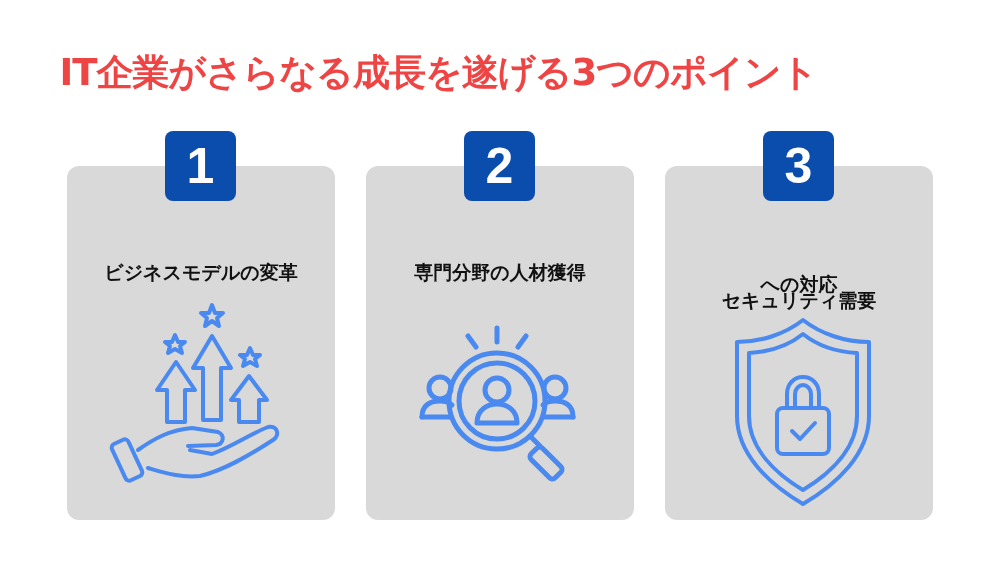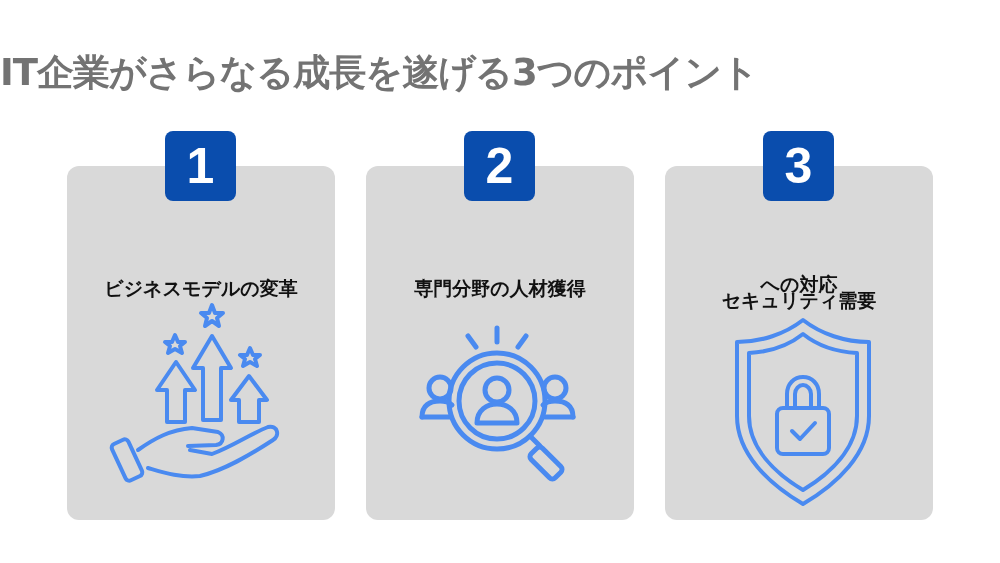--- a/index.html
+++ b/index.html
@@ -1,22 +1,22 @@
 <!DOCTYPE html>
 <html><head>
 <meta charset="utf-8">
 <style>
   html, body { margin:0; padding:0; }
   body {
     width:1000px; height:563px; background:#ffffff; position:relative; overflow:hidden;
     font-family:"DejaVu Sans", "Liberation Sans", sans-serif;
   }
   .title {
-    position:absolute; left:0; top:48px; width:877px; 
-    font-size:37px; font-weight:bold; color:#737373; letter-spacing:-1px; line-height:50px;
+    position:absolute; left:0; top:48px; width:877px; text-align:center;
+    font-size:37px; font-weight:bold; color:#ef4444; letter-spacing:-1px; line-height:50px;
   }
   .card {
     position:absolute; top:166px; width:268px; height:354px;
     background:#d9d9d9; border-radius:12px;
   }
   .badge {
     position:absolute; top:131px; width:71px; height:70px;
     border-radius:8px; color:#ffffff; font-weight:bold; font-size:50px;
     display:flex; align-items:center; justify-content:center; line-height:1;
     font-family:"Liberation Sans", sans-serif;
@@ -27,21 +27,21 @@
   }
   .icon { position:absolute; }
   .icon svg { display:block; }
 </style>
 </head>
 <body>
 
 <div class="title">IT企業がさらなる成長を遂げる3つのポイント</div>
 
 <div class="card" style="left:67px;">
-  <div class="card-label" style="top:92px;margin-top:16px;">ビジネスモデルの変革</div>
+  <div class="card-label" style="top:92px;">ビジネスモデルの変革</div>
   <div class="icon" style="left:33px; top:124px;">
     <svg width="200" height="200" viewBox="0 0 200 200" fill="none" stroke="#4a8af0" stroke-width="4" stroke-linejoin="round" stroke-linecap="round">
 
       <polygon points="112,15 115,23 123,23 117,28 119,36 112,31 105,36 107,28 101,23 109,23"></polygon>
       <polygon points="75,45 78,52 85,52 80,56 82,63 75,59 68,63 70,56 65,52 72,52"></polygon>
       <polygon points="150,58 153,65 160,65 155,69 157,76 150,72 143,76 145,69 140,65 147,65"></polygon>
 
       <path d="M103,130 L103,78 L93,78 L112,46 L131,78 L121,78 L121,130 Z"></path>
 
       <path d="M67,132 L67,100 L57,100 L76,72 L95,100 L85,100 L85,132 Z"></path>
@@ -50,21 +50,21 @@
 
       <rect x="18" y="150" width="18" height="40" rx="4" transform="rotate(-25 27 170)"></rect>
       <path d="M38,160 C55,148 70,140 92,138 L118,142 C125,145 124,154 116,155 L88,156"></path>
       <path d="M90,160 L112,164 C135,155 150,144 168,137 C178,135 180,146 173,150 C150,165 125,180 100,186 C80,188 62,182 48,178"></path>
     </svg>
   </div>
 </div>
 <div class="badge" style="left:165px; background:#0a4dad;">1</div>
 
 <div class="card" style="left:366px;">
-  <div class="card-label" style="top:108px;">専門分野の人材獲得</div>
+  <div class="card-label" style="top:92px;">専門分野の人材獲得</div>
   <div class="icon" style="left:34px; top:140px;">
     <svg width="200" height="180" viewBox="0 0 200 180" fill="none" stroke="#4a8af0" stroke-width="5" stroke-linejoin="round" stroke-linecap="round">
 
       <line x1="97" y1="22" x2="97" y2="36"></line>
       <line x1="68" y1="30" x2="76" y2="41"></line>
       <line x1="126" y1="30" x2="118" y2="41"></line>
 
       <circle cx="97" cy="95" r="48"></circle>
       <circle cx="97" cy="95" r="38"></circle>
 

